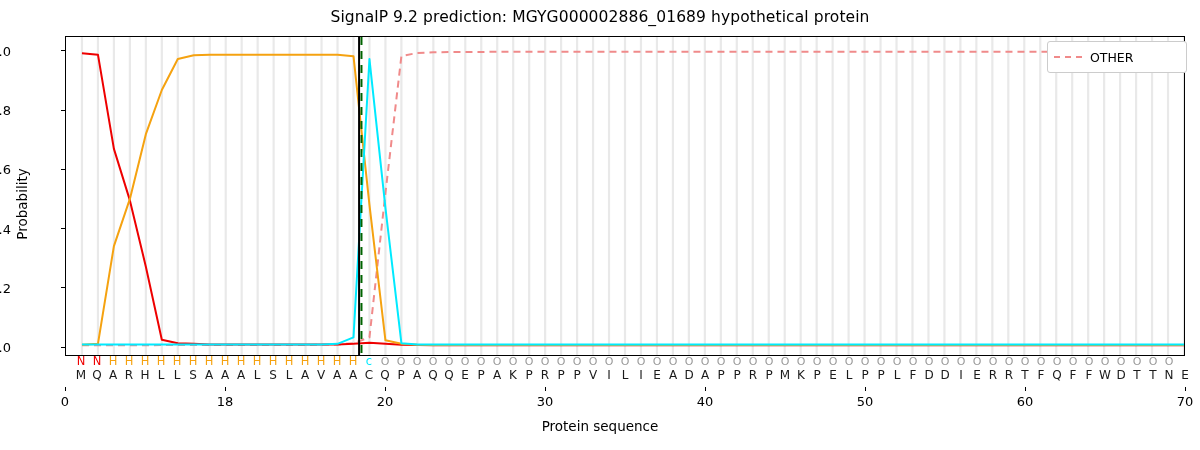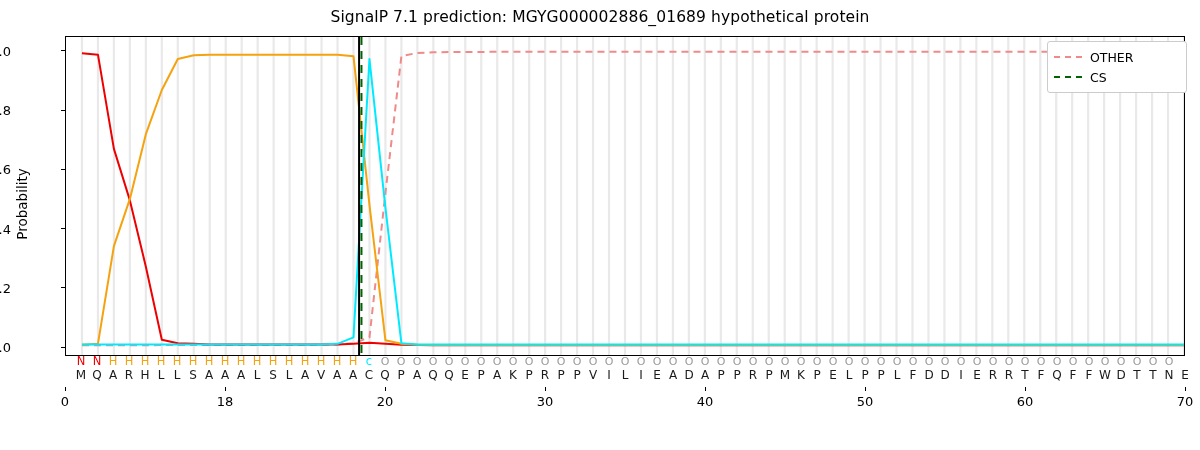--- a/index.html
+++ b/index.html
@@ -64,21 +64,21 @@
   .legend-item{display:flex;align-items:center;height:20px;text-align:center;}
   .legend-swatch{width:28px;height:12px;flex:0 0 28px;margin-right:8px;position:relative;}
   .legend-swatch i{position:absolute;left:0;top:5px;width:28px;height:0;display:block;}
   .legend-text{font-size:12.5px;color:#000;white-space:nowrap;}
 </style>
 </head>
 <body>
 
 <div id="figure">
 
-  <div class="title">SignalP 7.1 prediction: MGYG000002886_01689 hypothetical protein</div>
+  <div class="title">SignalP 9.2 prediction: MGYG000002886_01689 hypothetical protein</div>
 
   <div class="axes">
     <svg class="plotsvg" id="plotsvg" viewBox="0 0 1120 320" preserveAspectRatio="none">
         <g>
           <line x1="16" x2="16" y1="0" y2="320" stroke="#e9e9e9" stroke-width="2.2"></line>
           <line x1="32" x2="32" y1="0" y2="320" stroke="#e9e9e9" stroke-width="2.2"></line>
           <line x1="48" x2="48" y1="0" y2="320" stroke="#e9e9e9" stroke-width="2.2"></line>
           <line x1="64" x2="64" y1="0" y2="320" stroke="#e9e9e9" stroke-width="2.2"></line>
           <line x1="80" x2="80" y1="0" y2="320" stroke="#e9e9e9" stroke-width="2.2"></line>
           <line x1="96" x2="96" y1="0" y2="320" stroke="#e9e9e9" stroke-width="2.2"></line>
@@ -183,20 +183,21 @@
       <div class="xtickmark" style="left: 544.5px;"></div>
       <div class="xtick" style="left: 705px;">40</div>
       <div class="xtickmark" style="left: 704.5px;"></div>
       <div class="xtick" style="left: 865px;">50</div>
       <div class="xtickmark" style="left: 864.5px;"></div>
       <div class="xtick" style="left: 1025px;">60</div>
       <div class="xtickmark" style="left: 1024.5px;"></div>
       <div class="xtick" style="left: 1185px;">70</div>
       <div class="xtickmark" style="left: 1184.5px;"></div>
     </div>
+  <div class="xlabel">Protein sequence</div>
 
   <div class="seqrow" id="annot-row">
       <span style="left: 81px; color: rgb(238, 0, 0);">N</span>
       <span style="left: 97px; color: rgb(238, 0, 0);">N</span>
       <span style="left: 113px; color: rgb(245, 162, 16);">H</span>
       <span style="left: 129px; color: rgb(245, 162, 16);">H</span>
       <span style="left: 145px; color: rgb(245, 162, 16);">H</span>
       <span style="left: 161px; color: rgb(245, 162, 16);">H</span>
       <span style="left: 177px; color: rgb(245, 162, 16);">H</span>
       <span style="left: 193px; color: rgb(245, 162, 16);">H</span>
@@ -336,21 +337,15 @@
       <span style="left: 1185px;">E</span>
     </div>
 
   <div class="legend" id="legend">
       <div class="legend-item">
         <span class="legend-swatch">
           <i style="border-top: 2.2px dashed rgb(240, 138, 138);"></i>
         </span>
         <span class="legend-text">OTHER</span>
       </div>
-      <div class="legend-item">
-        <span class="legend-swatch">
-          <i style="border-top: 2.2px dashed rgb(0, 100, 0);"></i>
-        </span>
-        <span class="legend-text">CS</span>
-      </div>
     </div>
 
 </div>
 
 </body></html>

